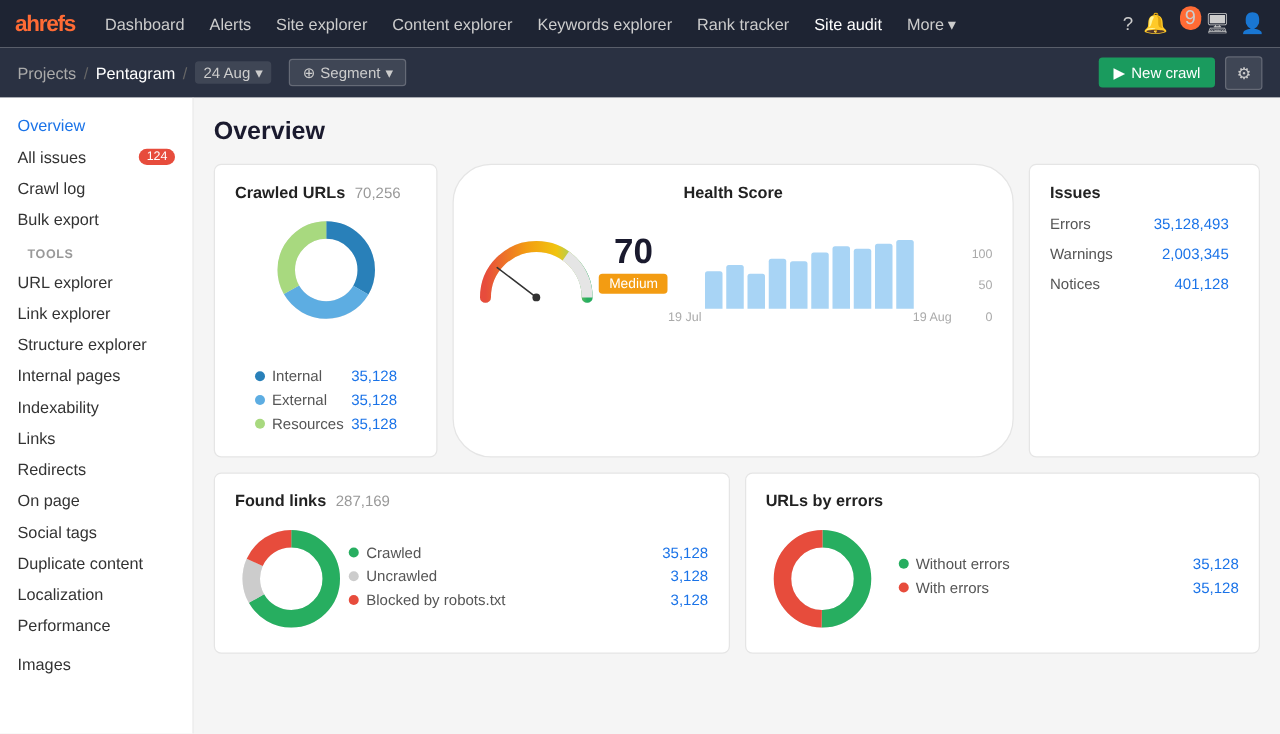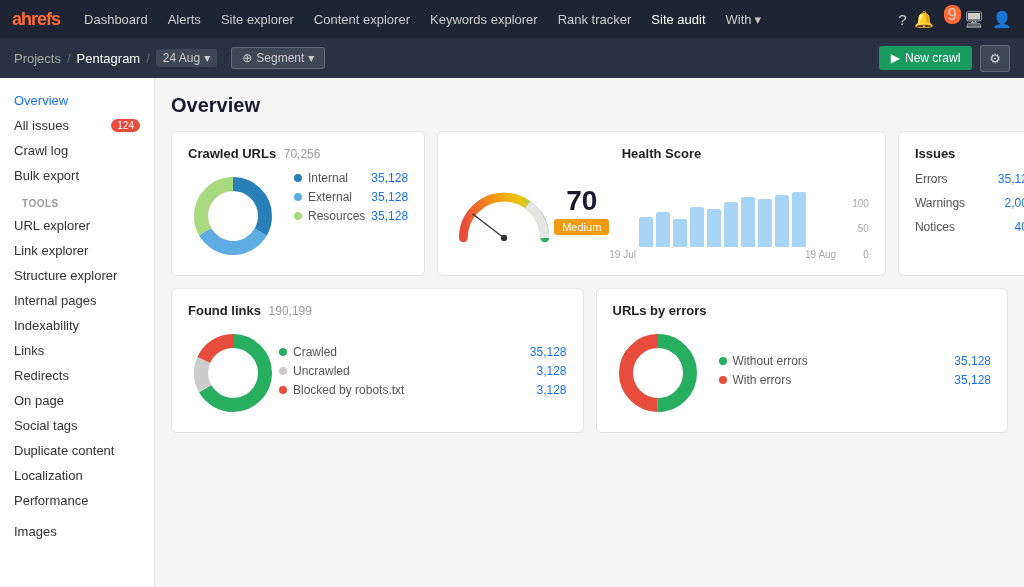--- a/index.html
+++ b/index.html
@@ -183,21 +183,23 @@
     .card-subtitle {
       font-size: 12px;
       font-weight: 400;
       color: #999;
       margin-left: 4px;
     }
 
     
     .crawled-card-body {
       display: flex;
-      gap: 16px;
+      align-items: center;
+      gap: 33px;
+      flex-direction: column;
     }
     .donut-container {
       position: relative;
       width: 90px;
       height: 90px;
       flex-shrink: 0;
     }
     .donut-container svg { width: 90px; height: 90px; }
     .donut-legend { flex: 1; }
     .legend-item {
@@ -209,21 +211,21 @@
     }
     .legend-dot {
       width: 8px; height: 8px;
       border-radius: 50%;
       flex-shrink: 0;
     }
     .legend-label { flex: 1; color: #555; }
     .legend-value { color: #1a73e8; font-size: 12px; }
 
     
-    .health-card { text-align: center; }
+    .health-card { text-align: center; border-radius: 31px; }
     .health-gauge-wrap {
       display: flex;
       flex-direction: row;
       align-items: center;
     }
     .health-score-number {
       font-size: 28px;
       font-weight: 700;
       color: #1a1a2e;
       line-height: 1;
@@ -302,21 +304,21 @@
 <nav class="top-nav">
   <span class="logo">ahrefs</span>
   <a href="#">Dashboard</a>
   <a href="#">Alerts</a>
   <a href="#">Site explorer</a>
   <a href="#">Content explorer</a>
   <a href="#">Keywords explorer</a>
   <a href="#">Rank tracker</a>
   <a href="#" class="active">Site audit</a>
   <span class="more-btn">
-    <span>With</span>
+    <span>More</span>
     <span>▾</span>
   </span>
   <span class="spacer"></span>
   <div class="nav-icons">
     <span style="font-size:15px;">?</span>
     <span style="position:relative;">
       🔔
       <span class="notif-badge">9</span>
     </span>
     <span>🖥</span>
@@ -535,21 +537,21 @@
           </div>
       </div>
 
     </div>
 
     <div class="cards-row2">
 
       <div class="card">
         <div class="card-title">
           <span>Found links</span>
-          <span class="card-subtitle">190,199</span>
+          <span class="card-subtitle">287,169</span>
         </div>
         <div class="found-links-card-body">
           <div class="donut-container">
             <svg viewBox="0 0 90 90">
               <circle cx="45" cy="45" r="32" fill="none" stroke="#e5e5e5" stroke-width="14"></circle>
               <circle cx="45" cy="45" r="32" fill="none" stroke="#27ae60" stroke-width="14" stroke-dasharray="134 67" stroke-dashoffset="0" transform="rotate(-90 45 45)"></circle>
               <circle cx="45" cy="45" r="32" fill="none" stroke="#ccc" stroke-width="14" stroke-dasharray="30 171" stroke-dashoffset="-134" transform="rotate(-90 45 45)"></circle>
               <circle cx="45" cy="45" r="32" fill="none" stroke="#e74c3c" stroke-width="14" stroke-dasharray="37 164" stroke-dashoffset="-164" transform="rotate(-90 45 45)"></circle>
               <circle cx="45" cy="45" r="24" fill="white"></circle>
             </svg>

